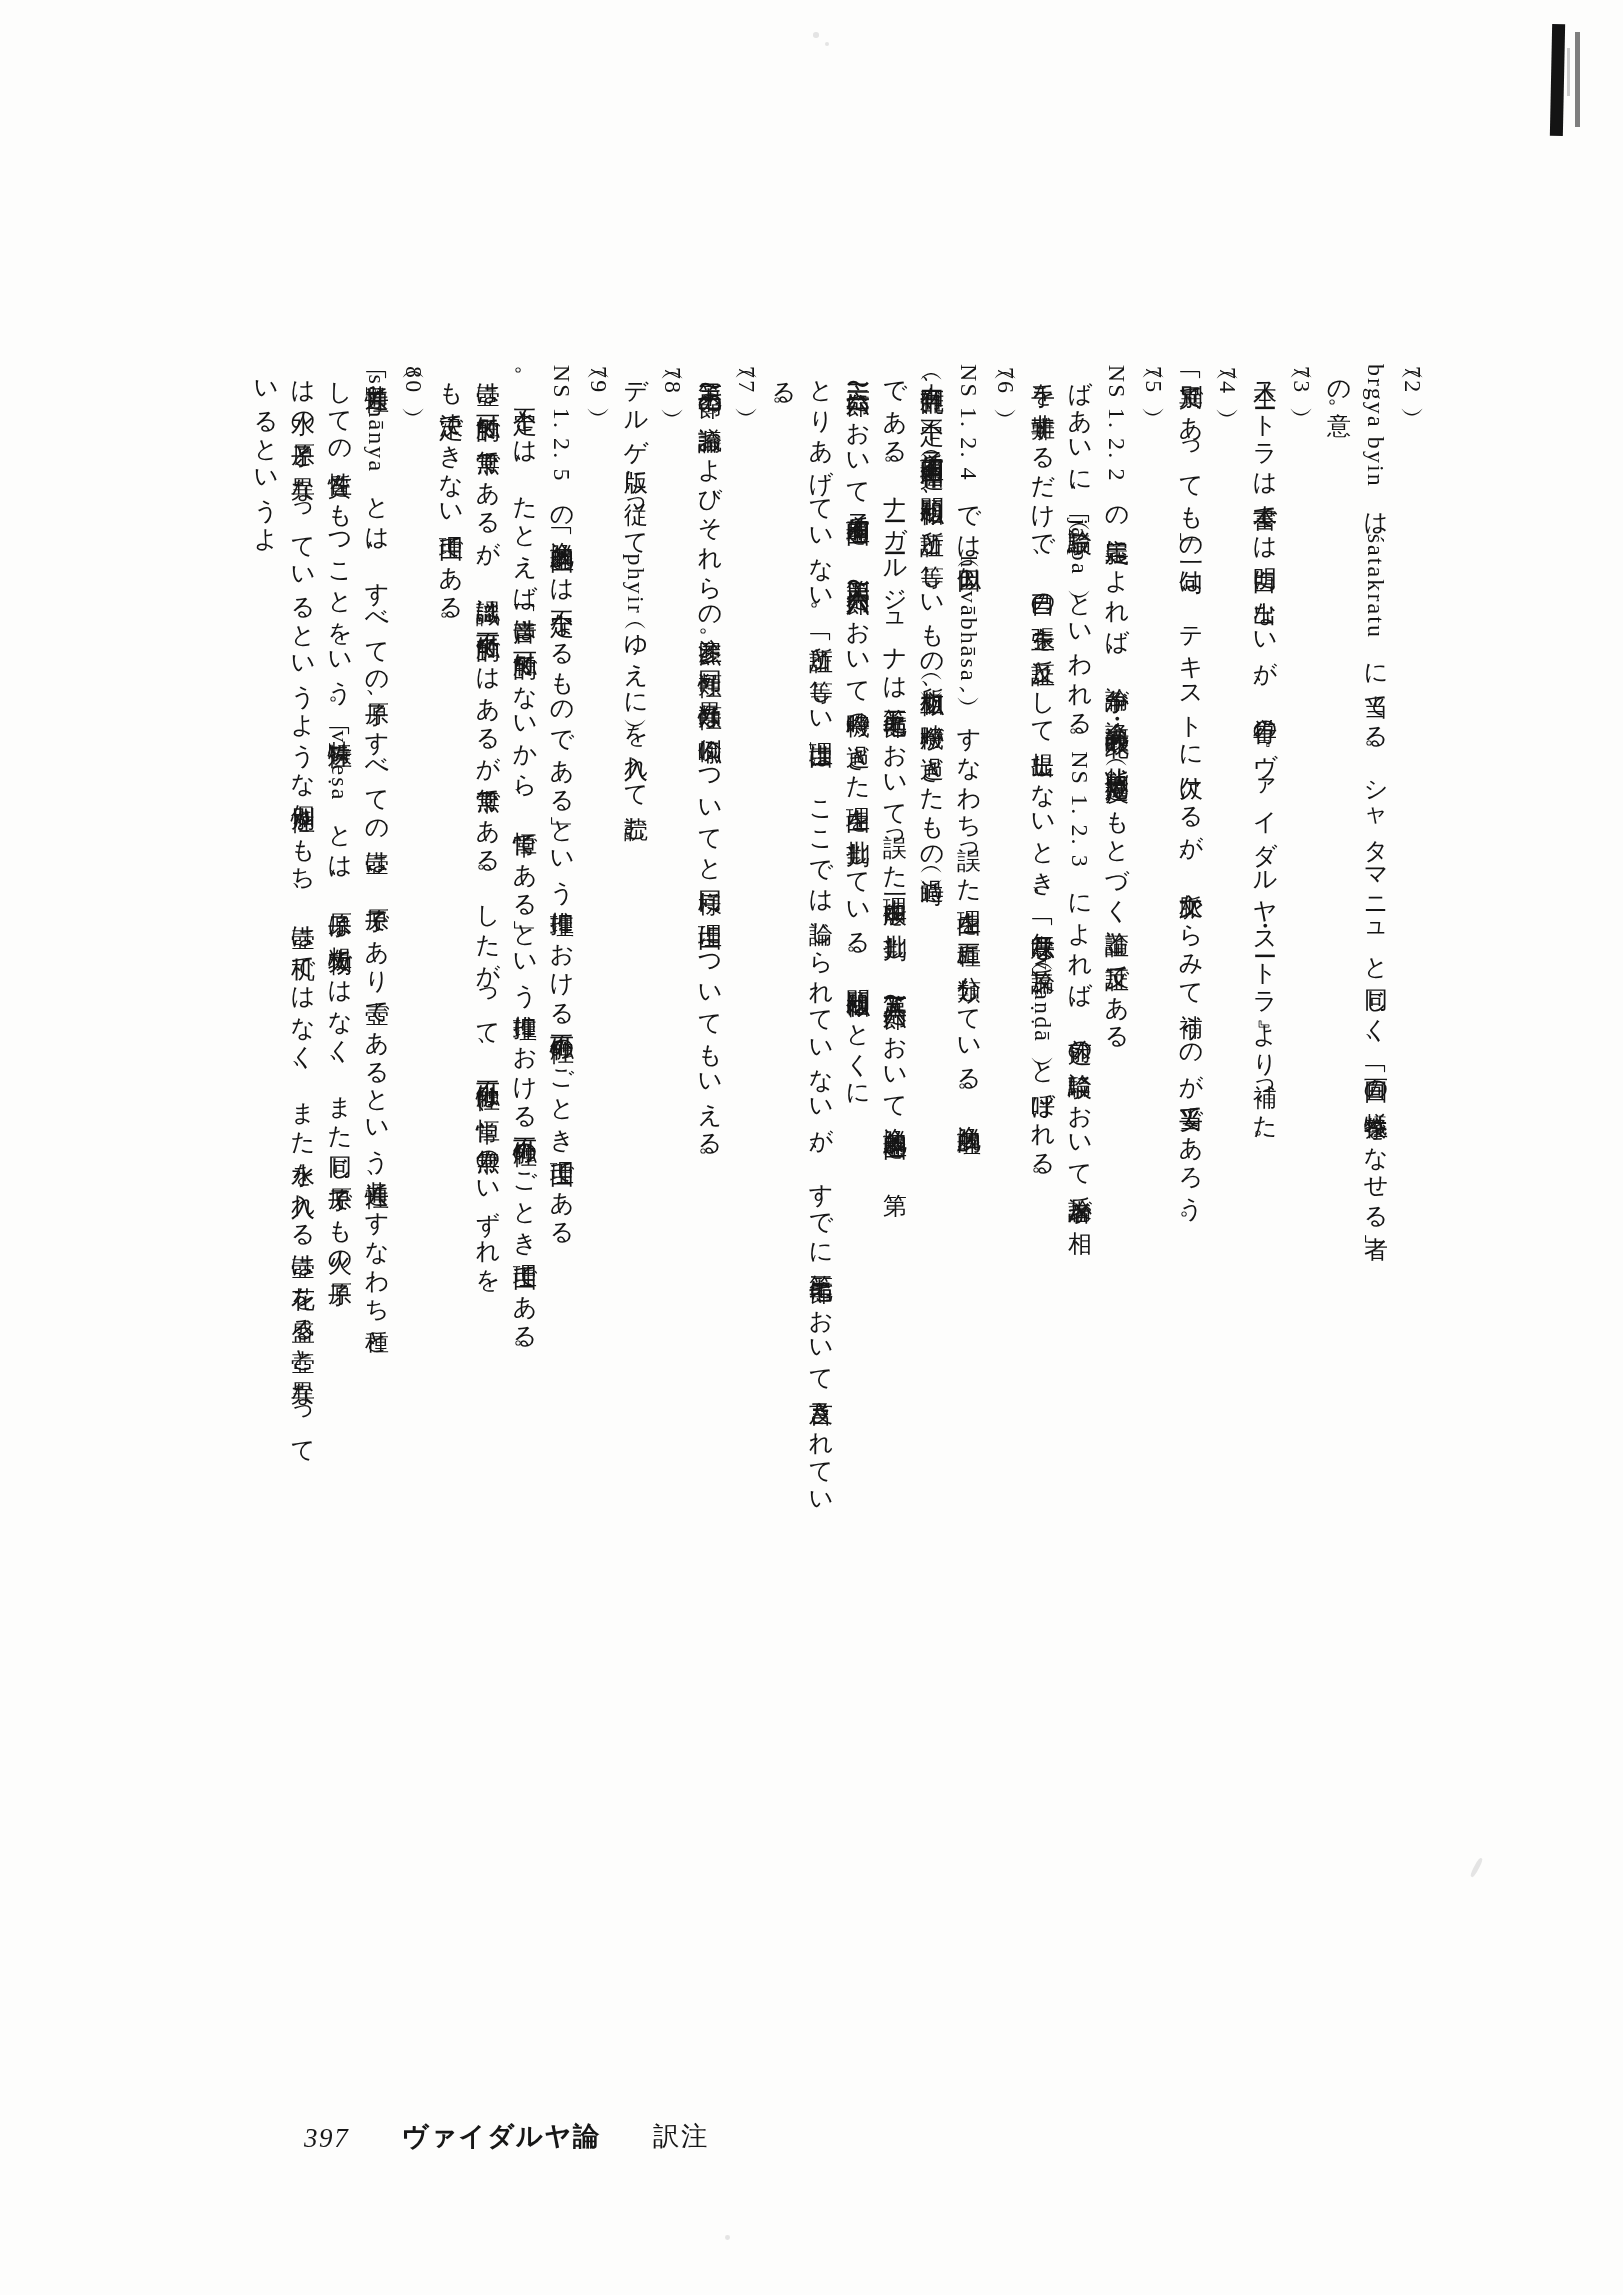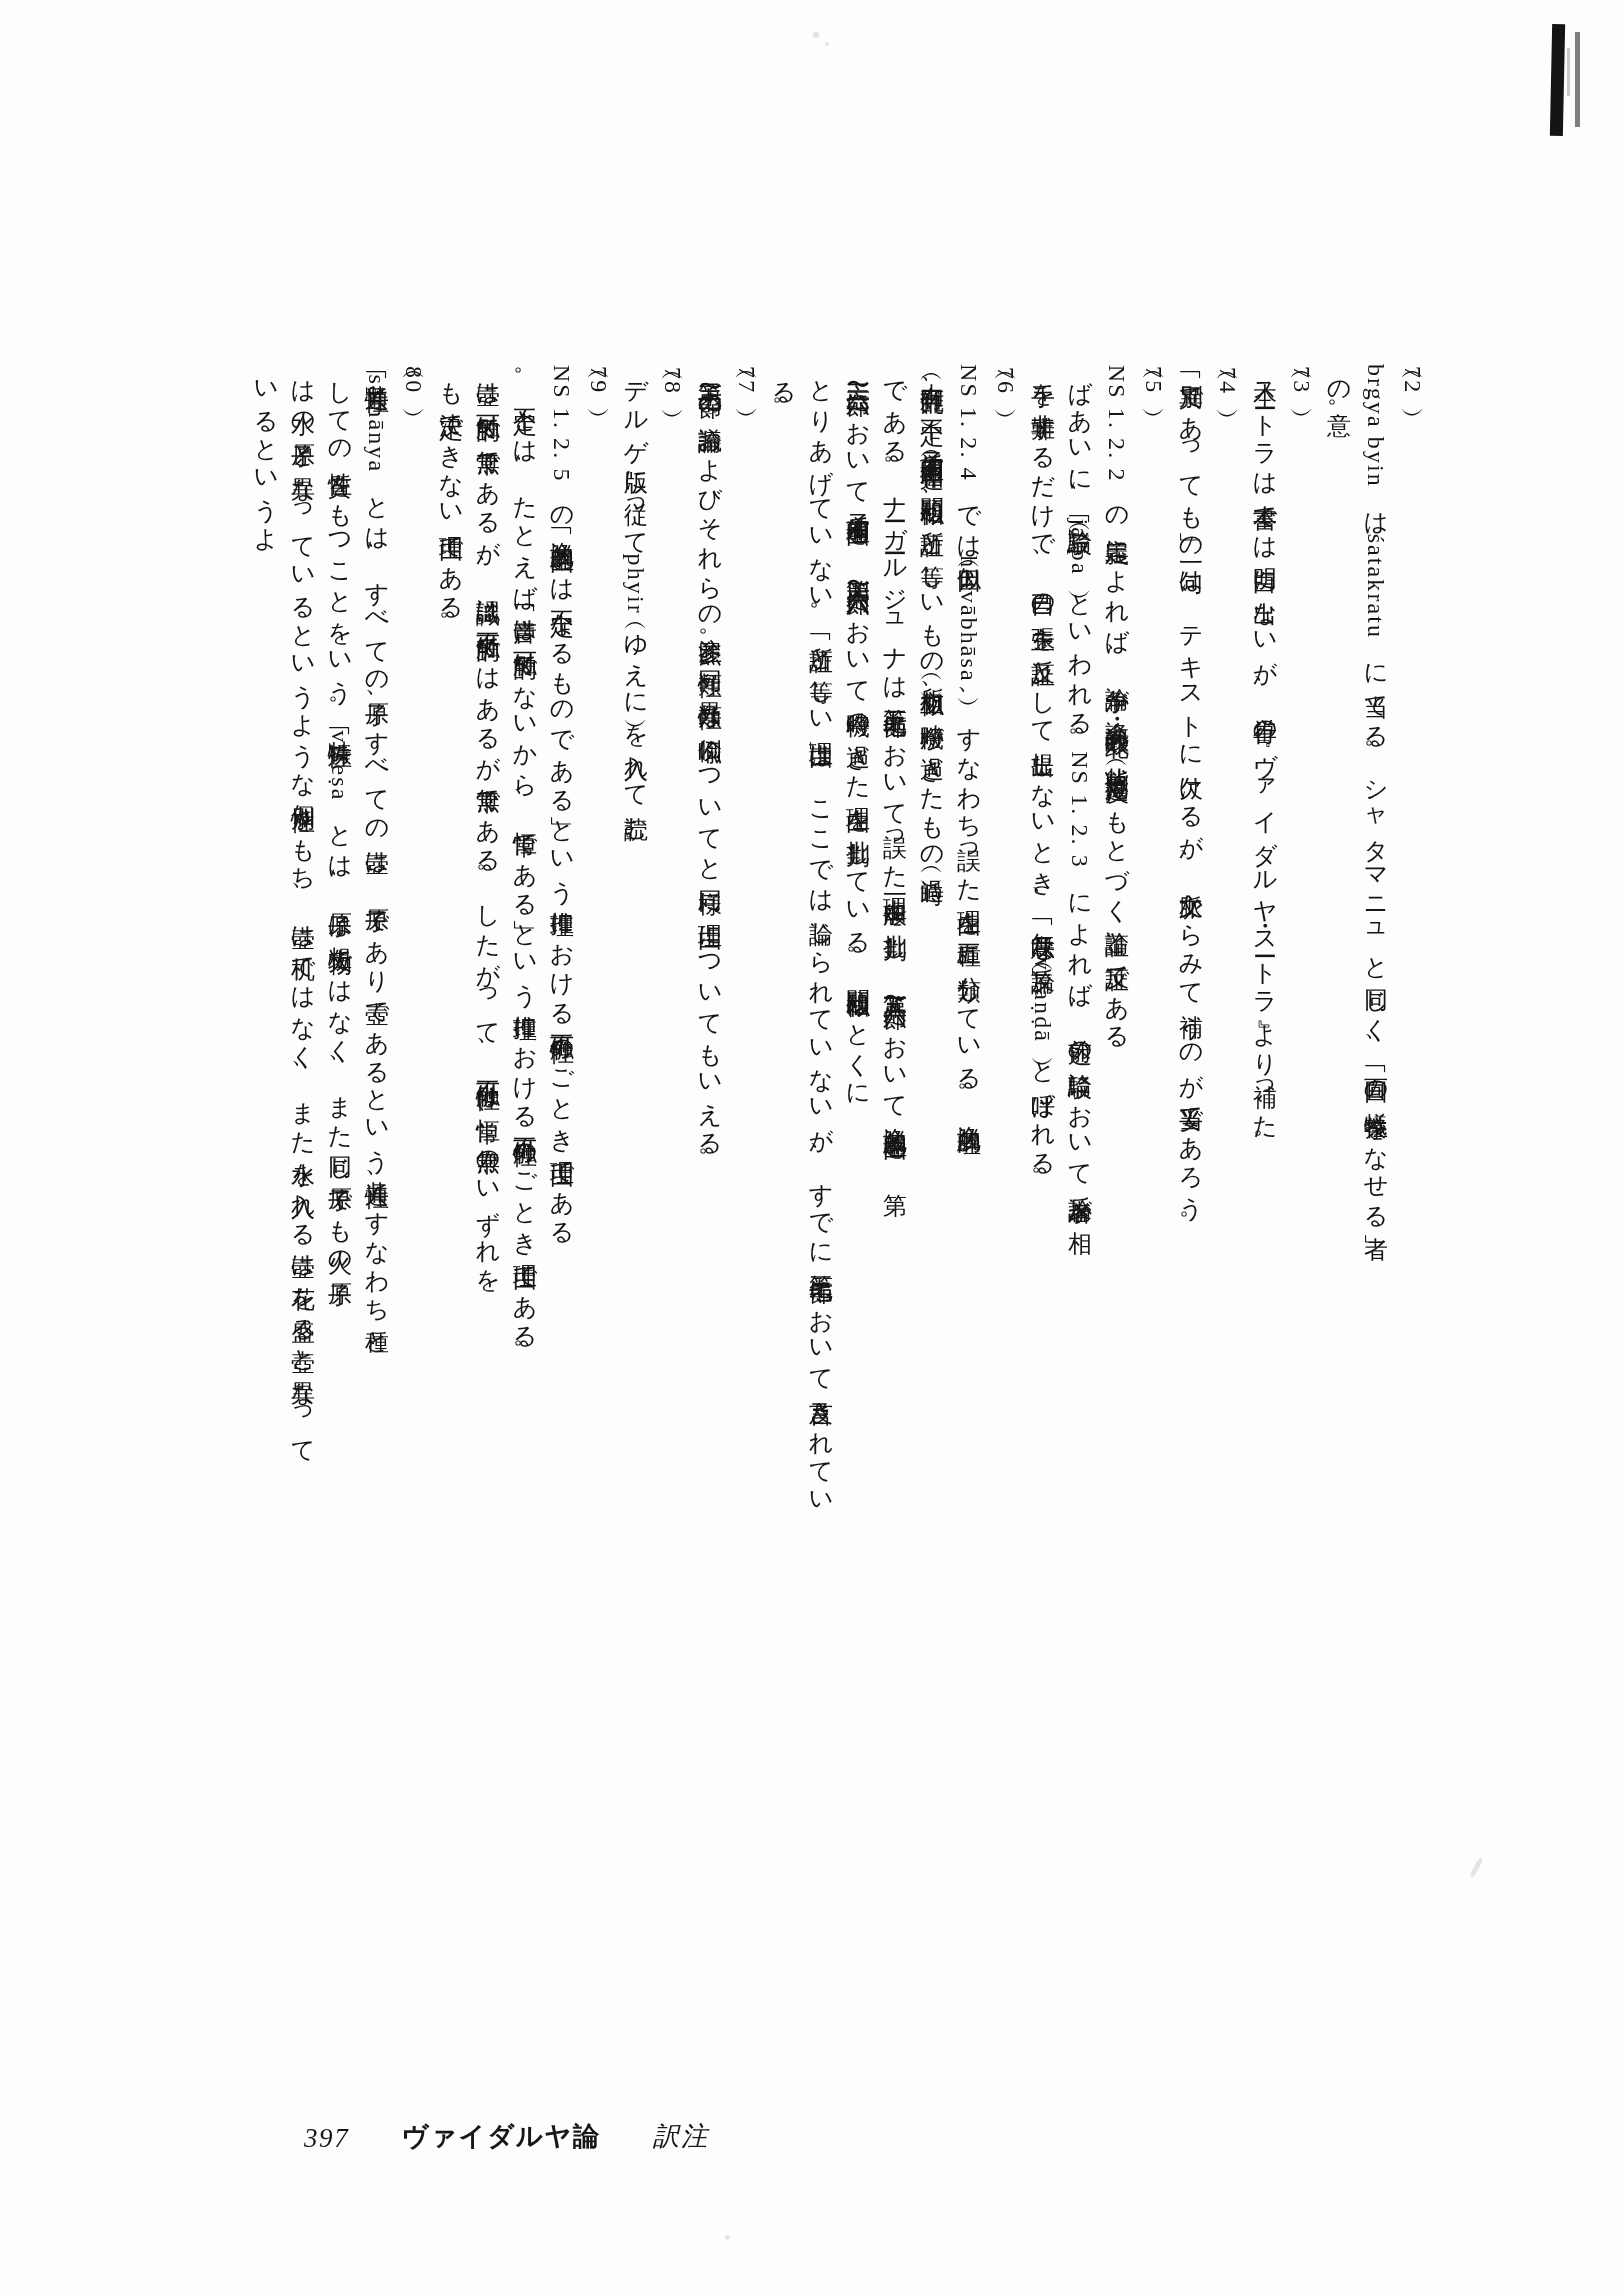--- a/index.html
+++ b/index.html
@@ -101,21 +101,20 @@
     font-style: italic;
     font-family: "Liberation Serif", "DejaVu Serif", serif;
     font-size: 27px;
   }
   .footer .title {
     font-family: "Liberation Serif", "DejaVu Serif", serif;
     font-weight: bold;
   }
   .footer .kind {
     font-family: "Liberation Serif", "DejaVu Serif", serif;
-    font-style: italic;
   }
 
   
   .ink {
     position: absolute;
     background: #9a9a9a;
     opacity: .5;
   }
 </style>
 </head>

